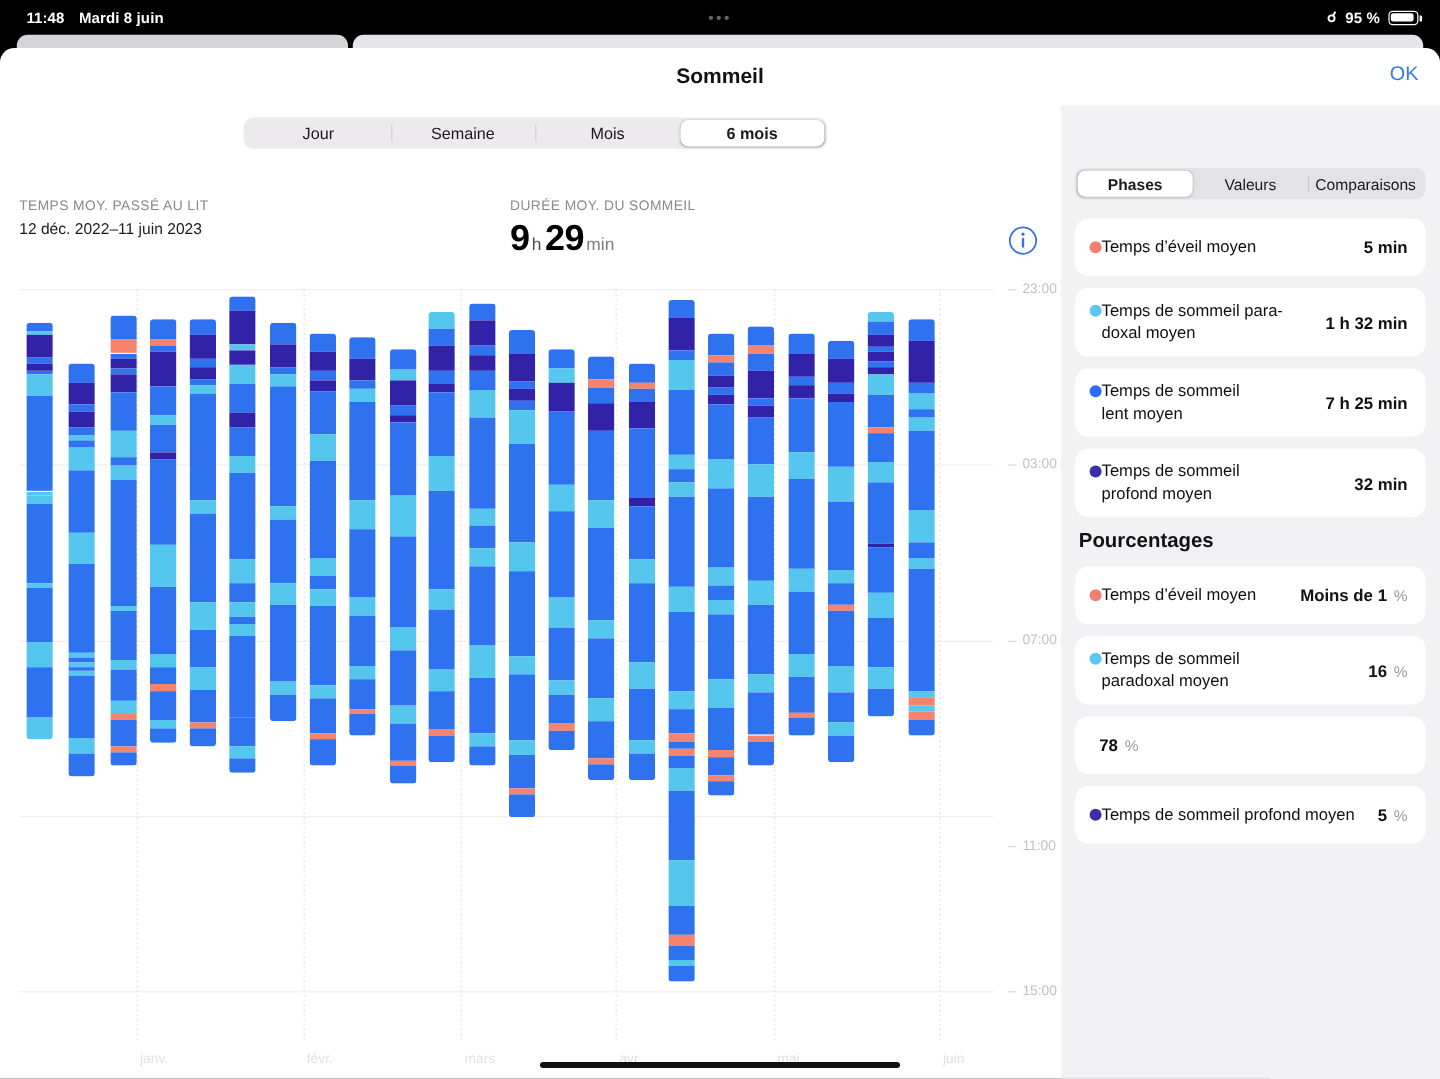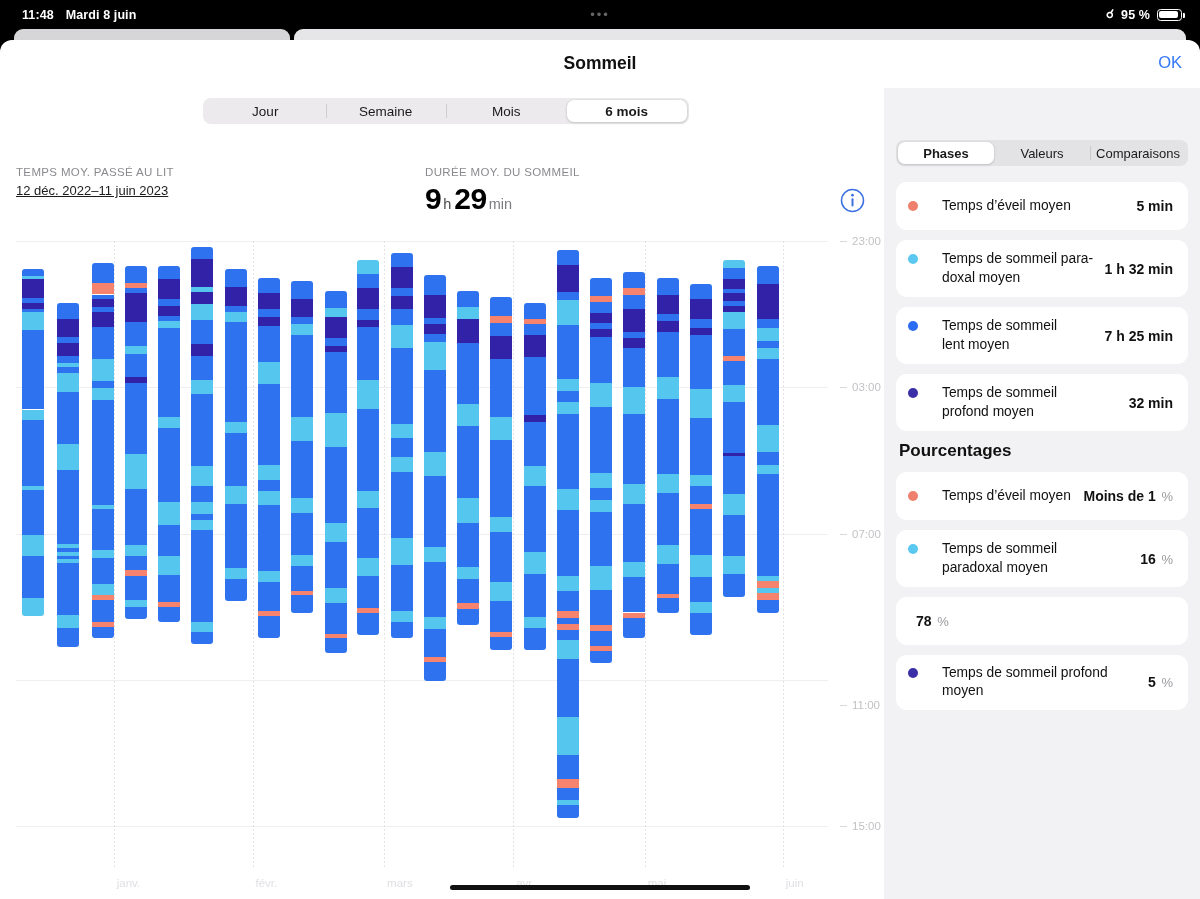--- a/index.html
+++ b/index.html
@@ -88,21 +88,21 @@
   
   .stat { position:absolute; }
   .stat-label {
     font-size:11.5px; letter-spacing:.35px; color:#8a8a8e; font-weight:500;
     text-transform:uppercase;
   }
   .stat-value { margin-top:4px; color:#000; white-space:nowrap; }
   .stat-value .big { font-size:30px; font-weight:700; letter-spacing:-.5px; }
   .stat-value .unit { font-size:14.5px; font-weight:500; color:#4a4a4e; padding:0 3px 0 2px; }
   .stat-value .unit.min { color:#7b7b80; }
-  .stat-sub { margin-top:5px; font-size:13px; color:#1c1c1e;text-decoration:underline; }
+  .stat-sub { margin-top:5px; font-size:13px; color:#1c1c1e; }
 
   .stat-bed { left:16px; top:126px; }
   .stat-sleep { left:425px; top:126px; }
 
   .info-icon {
     position:absolute; left:840px; top:148px;
     width:25px; height:25px; cursor:pointer;
   }
 
   
@@ -149,21 +149,21 @@
   .ptab.active { background:#fff; font-weight:600; box-shadow:0 0 1px rgba(0,0,0,.18), 0 1px 3px rgba(0,0,0,.13); }
   .ptab.active::before, .ptab.active + .ptab::before { background:transparent; }
 
   .cards { position:absolute; top:94px; left:12px; width:292px; }
   .card {
     background:#fff; border-radius:11px; margin-bottom:10px;
     display:flex; align-items:center; padding:0 15px 0 12px;
     min-height:48px;
   }
   .card.tall { min-height:57px; }
-  .card-left { display:flex; align-items:flex-start; gap:24px; flex:1; padding:9px 0; }
+  .card-left { display:flex; align-items:flex-start; gap:0; flex:1; padding:9px 0; }
   .dot { width:10px; height:10px; border-radius:50%; flex:0 0 auto; margin-top:4px; }
   .card-label { font-size:13.8px; color:#111; line-height:1.33; }
   .card-val { font-size:14px; font-weight:700; color:#111; white-space:nowrap; margin-left:8px; }
   .card-val .pct { font-weight:500; color:#9b9ba0; font-size:13px; padding-left:2px; }
 
   .section-title {
     font-size:17px; font-weight:700; color:#111;
     margin: 6px 0 11px 3px;
   }
 

